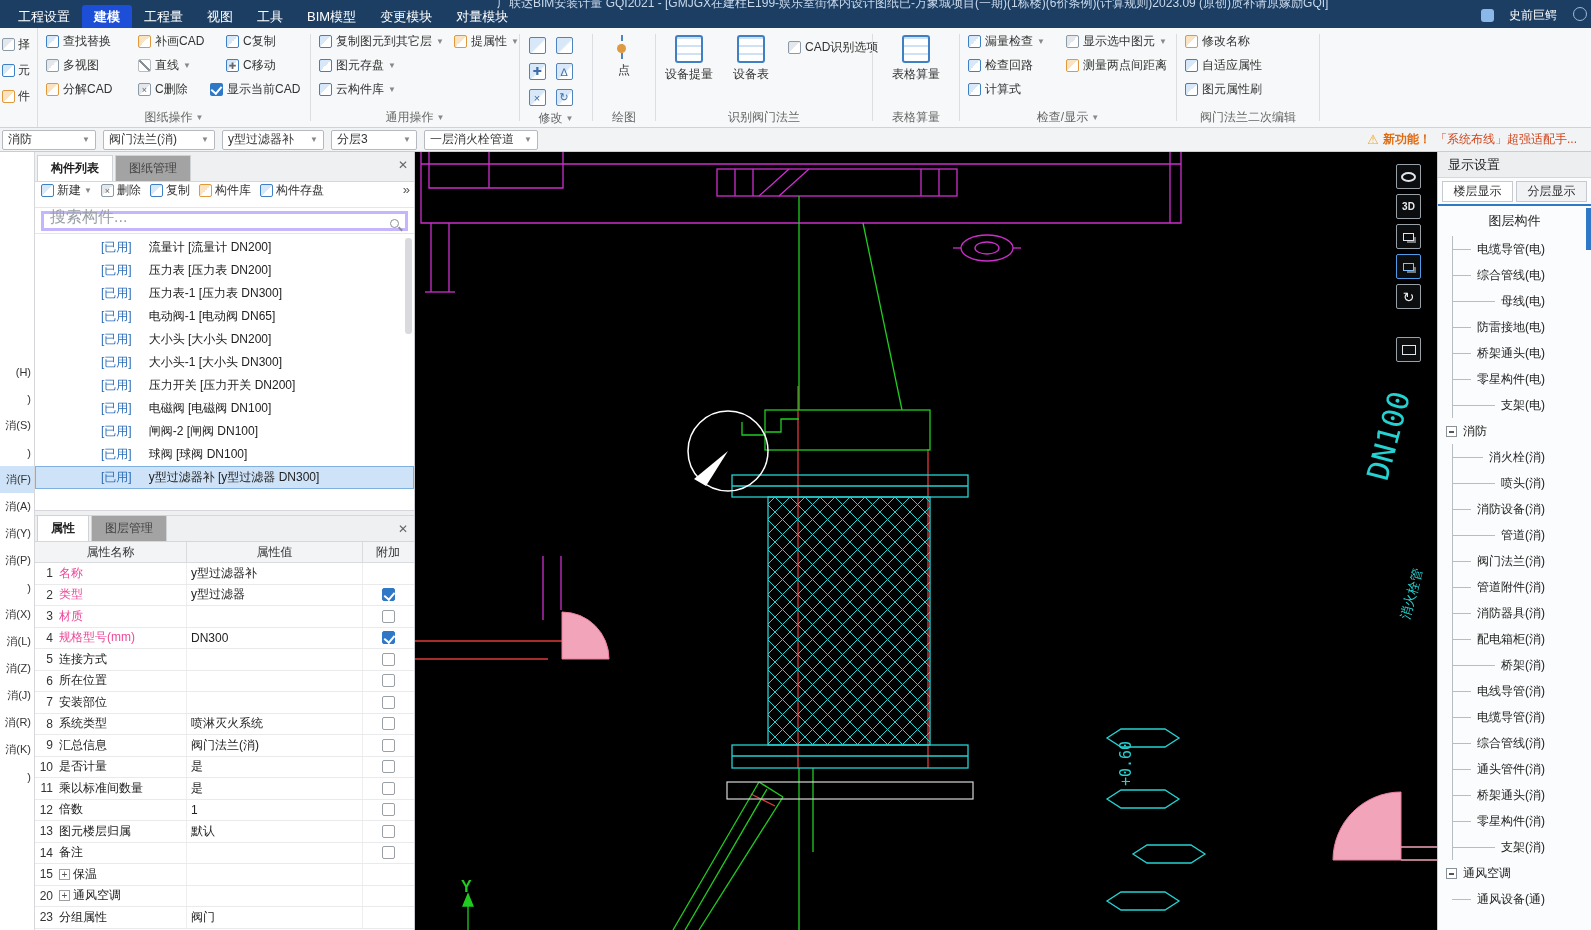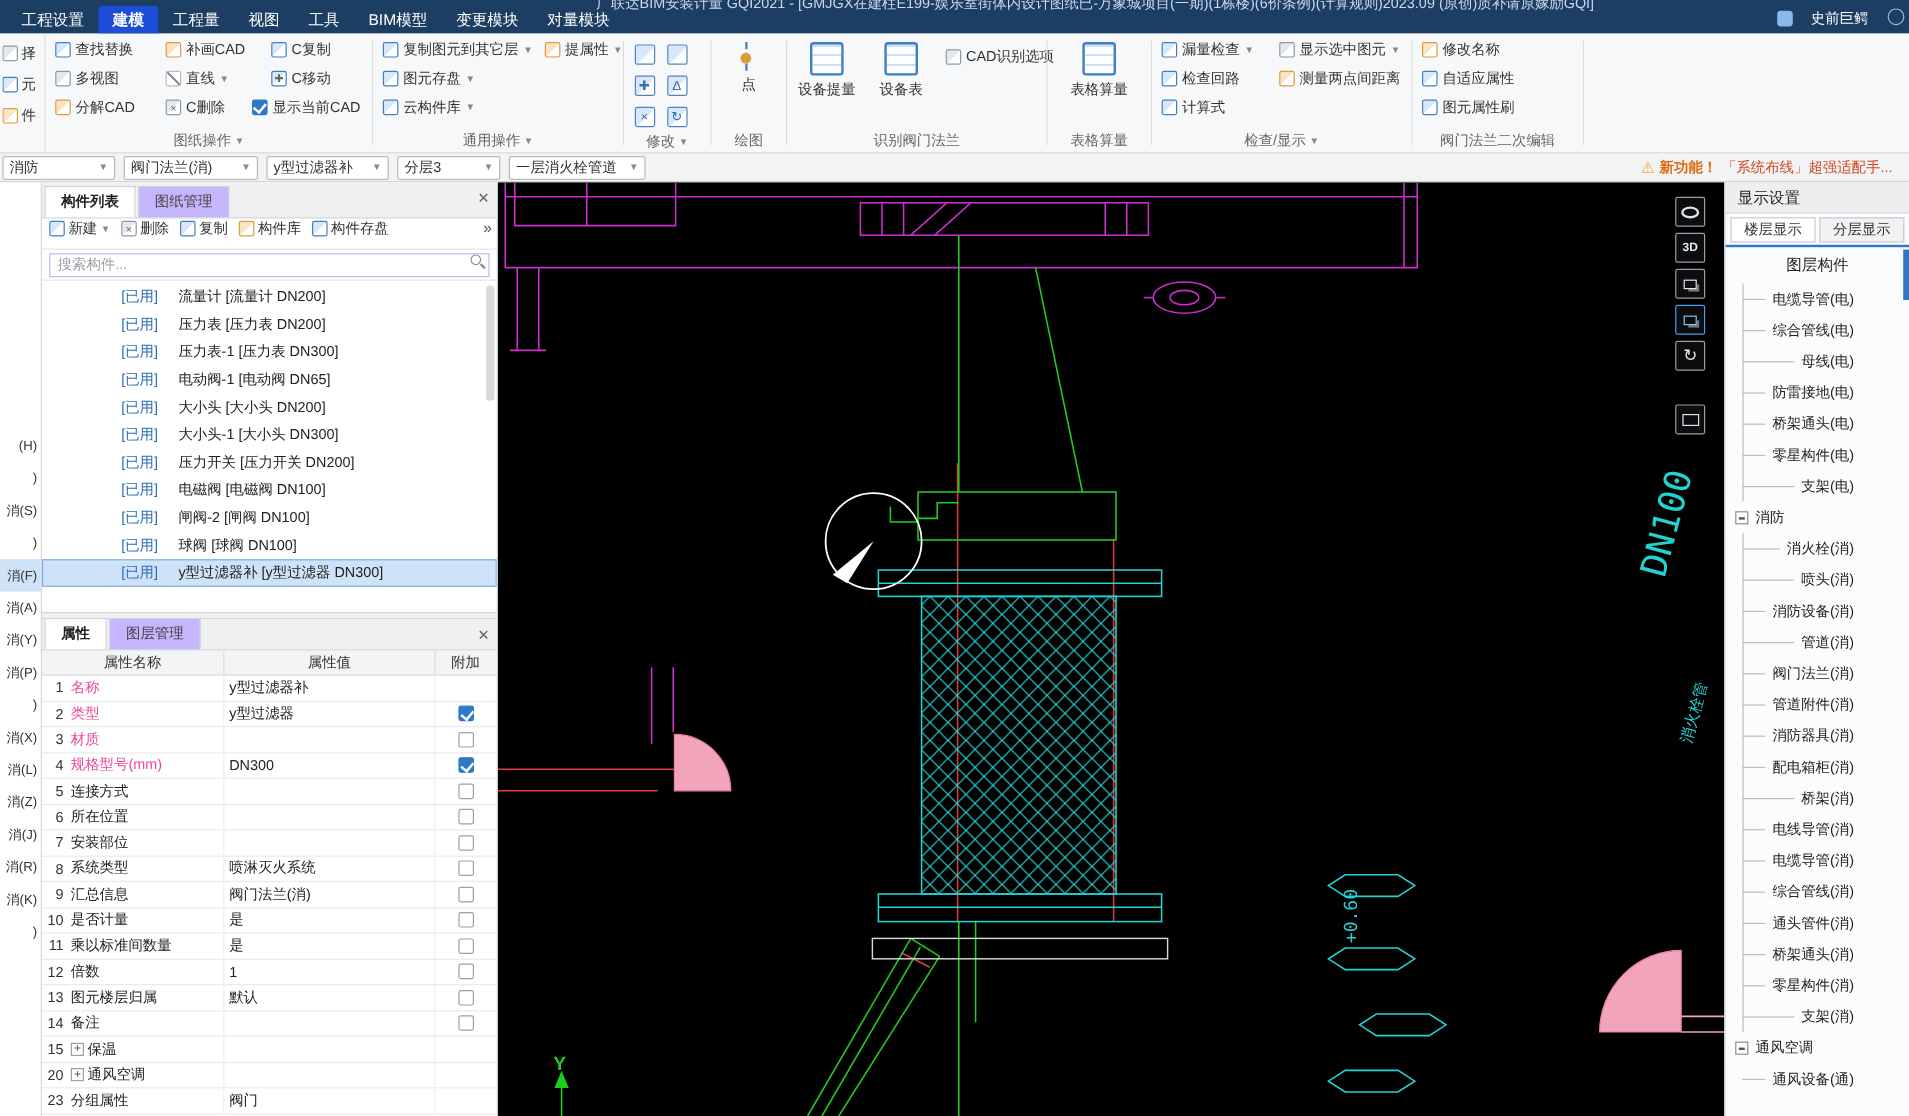--- a/index.html
+++ b/index.html
@@ -53,28 +53,28 @@
 
 
 .main{position:absolute;left:0;top:152px;width:1591px;height:778px}
 .strip{position:absolute;left:0;top:0;width:35px;height:100%;background:#fff;border-right:1px solid #d5d7da;padding-top:206px}
 .striprow{height:27px;display:flex;align-items:center;justify-content:flex-end;padding-right:3px;font-size:11px;color:#333}
 .striprow.sel{background:#cfe3f8}
 
 
 .leftpanel{position:absolute;left:35px;top:0;width:380px;height:100%;background:#fff;border-right:1px solid #c8cacd;display:flex;flex-direction:column}
 .ptabs{height:30px;background:#eef0f2;display:flex;align-items:flex-end;padding:0 2px;position:relative;border-bottom:1px solid #d5d7da;flex:none}
-.ptab{padding:4px 13px;font-size:12px;color:#444;background:#c4b5fd;border:1px solid #d0d3d6;border-bottom:none;margin-right:2px}
+.ptab{padding:4px 13px;font-size:12px;color:#444;background:#a3a3a3;border:1px solid #d0d3d6;border-bottom:none;margin-right:2px}
 .ptab.active{background:#fff;font-weight:bold;color:#222}
 .closex{position:absolute;right:6px;top:7px;color:#666;font-size:12px;line-height:1}
 .ctoolbar{height:26px;display:flex;align-items:flex-start;gap:9px;padding:0 6px;font-size:12px;color:#333;border-bottom:1px solid #e4e6e9;position:relative;flex:none}
 .titem{display:flex;align-items:center;gap:3px;white-space:nowrap}
 .more{position:absolute;right:4px;color:#555;font-size:13px}
 .searchrow{height:26px;padding:3px 6px;border-bottom:1px solid #e4e6e9;flex:none}
-.searchbox{height:20px;border:1px solid #c4b5fd;display:flex;align-items:flex-start;justify-content:space-between;padding:0 6px;font-size:12px;color:#9aa0a6}
+.searchbox{height:20px;border:3px solid #c4b5fd;display:flex;align-items:flex-end;justify-content:space-between;padding:0 6px;font-size:16px;color:#9aa0a6}
 .mag{width:9px;height:9px;border:1.5px solid #8a9097;border-radius:50%;position:relative;flex:none}
 .mag::after{content:"";position:absolute;left:7px;top:8px;width:5px;height:1.5px;background:#8a9097;transform:rotate(45deg)}
 .clist{height:276px;overflow:hidden;position:relative;padding-top:2px;flex:none}
 .citem{height:23px;display:flex;align-items:center;padding-left:66px;font-size:12px;gap:17px;white-space:nowrap}
 .citem .ctag{color:#2b6cb8}
 .citem .cname{color:#222}
 .citem.sel{background:#cfe3f8;outline:1px solid #7fb0e0;outline-offset:-1px}
 .vscroll{position:absolute;right:2px;top:4px;width:7px;height:96px;background:#d8dadd;border-radius:3px}
 .splitter{height:6px;background:#eef0f2;border-top:1px solid #d5d7da;border-bottom:1px solid #d5d7da;flex:none}
 .proptabs{height:26px;background:#eef0f2;display:flex;align-items:flex-end;padding:0 2px;position:relative;border-bottom:1px solid #d5d7da;flex:none}

